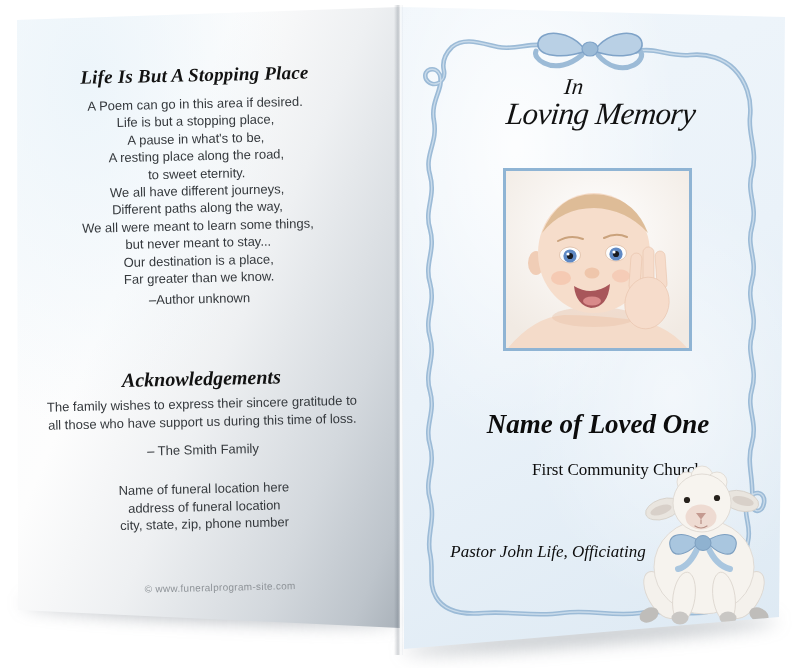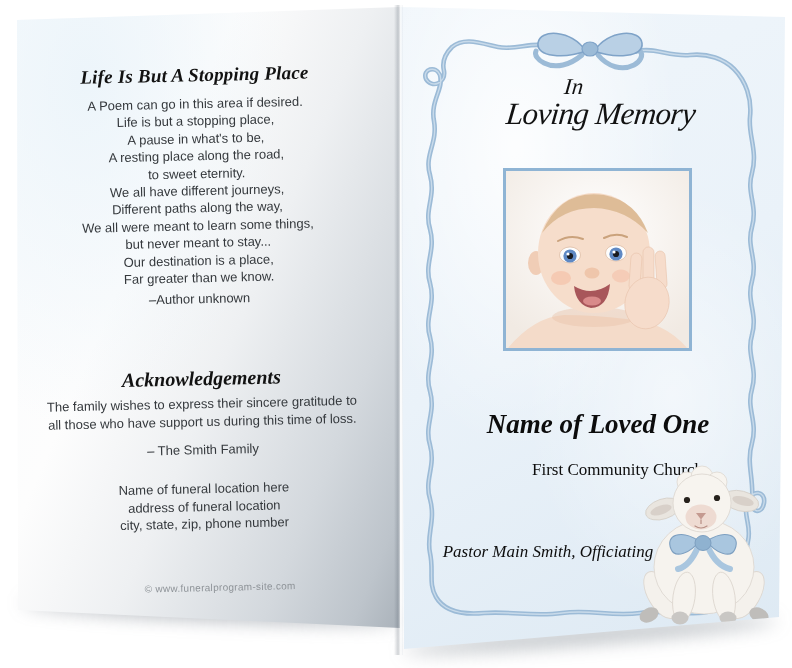--- a/index.html
+++ b/index.html
@@ -203,21 +203,21 @@
         </g>
       </svg>
     </div>
 
     <div class="loved-one-name">Name of Loved One</div>
 
     <div class="service-block">
       <span class="t-line">First Community Church</span>
     </div>
 
-    <div class="officiant">Pastor Main Smith, Officiating</div>
+    <div class="officiant">Pastor John Life, Officiating</div>
 
     <svg class="lamb-svg" width="152" height="180" viewBox="0 0 152 180">
       <g>
         <ellipse cx="33" cy="140" rx="13" ry="26" fill="#f4f1ec" stroke="#ddd7d0" stroke-width=".9" transform="rotate(-30 33 140)"></ellipse>
         <ellipse cx="21" cy="160" rx="10" ry="7" fill="#bfbdba" transform="rotate(-25 21 160)"></ellipse>
         <ellipse cx="119" cy="140" rx="13" ry="26" fill="#f4f1ec" stroke="#ddd7d0" stroke-width=".9" transform="rotate(30 119 140)"></ellipse>
         <ellipse cx="131" cy="160" rx="10" ry="7" fill="#bfbdba" transform="rotate(25 131 160)"></ellipse>
       </g>
       <ellipse cx="76" cy="112" rx="50" ry="47" fill="#f6f3ee" stroke="#ded8d1" stroke-width=".9"></ellipse>
       <g>

